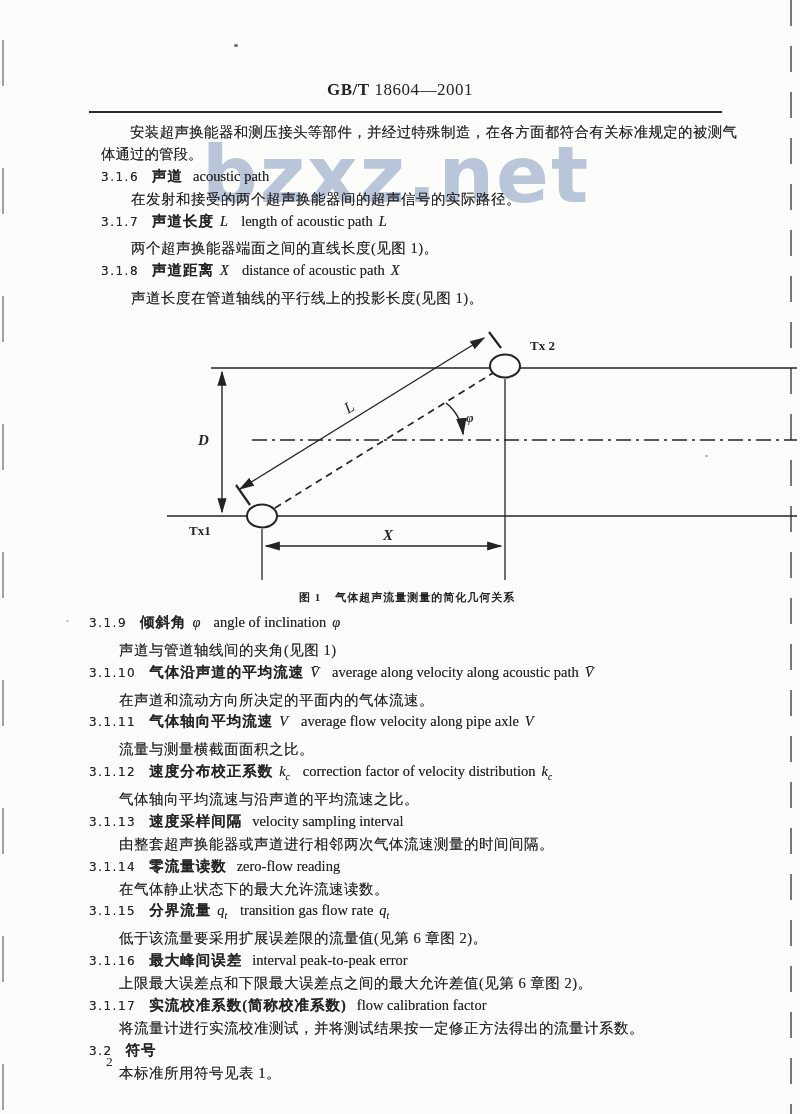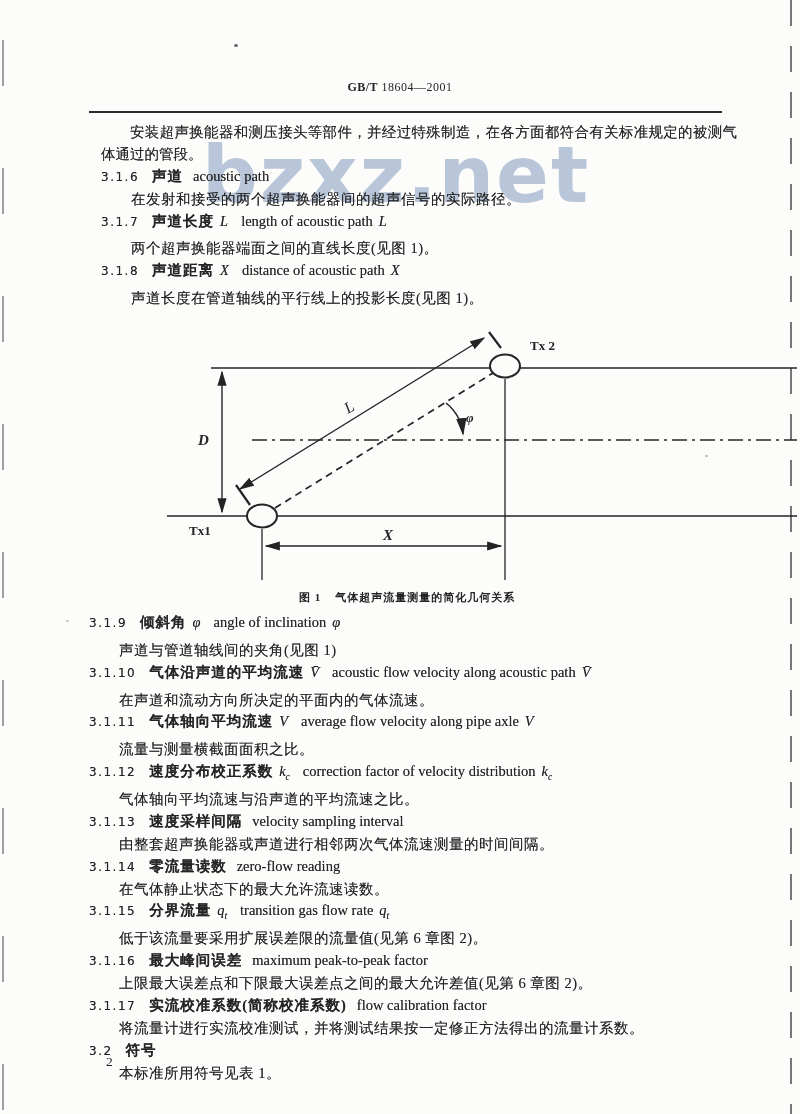--- a/index.html
+++ b/index.html
@@ -24,21 +24,21 @@
   .watermark{
     position:absolute; top:136px; left:165px; z-index:1;
     font-family:"DejaVu Sans",sans-serif; font-weight:700;
     font-size:78px; letter-spacing:2px; line-height:1;
     color:#b2c1d6; opacity:.9; user-select:none;margin-left:37px;
   }
   .content{position:relative; z-index:2;}
   
   .hdr{
     position:absolute; top:80px; left:0; width:800px; text-align:center;
-    font-size:12px; letter-spacing:.5px;
+    font-size:17px; letter-spacing:.5px;
   }
   .hdr b{font-weight:700;}
   .hdr-rule{position:absolute; top:111px; left:89px; width:633px; height:2px; background:#2b2b2b;}
   
   .body-top{position:absolute; top:122px; left:101px; width:636px;}
   .body-bot{position:absolute; top:583px; left:89px; width:636px;}
   .line{line-height:21.9px; font-size:14.5px; text-shadow:0 0 .4px rgba(0,0,0,.5);}
   .intro{text-indent:2em; text-align:justify;}
   .sec-head .no{font-family:"DejaVu Sans","Liberation Sans",sans-serif; font-size:12px; letter-spacing:1.5px; margin-right:13px;}
   .sec-head .term{font-weight:700; letter-spacing:1px;}
@@ -132,21 +132,21 @@
       <div class="caption">
         <span class="cap-no">图 1</span><span>气体超声流量测量的简化几何关系</span>
       </div>
 
       <div class="line sec-head">
         <span class="no">3.1.9</span><span class="term">倾斜角</span><span class="sym"><i>φ</i><sub></sub></span><span class="en">angle of inclination</span><span class="sym"><i>φ</i><sub></sub></span>
       </div>
       <div class="line def">声道与管道轴线间的夹角(见图 1)</div>
 
       <div class="line sec-head">
-        <span class="no">3.1.10</span><span class="term">气体沿声道的平均流速</span><span class="sym"><i>V̄</i><sub></sub></span><span class="en">acoustic flow velocity along acoustic path</span><span class="sym"><i>V̄</i><sub></sub></span>
+        <span class="no">3.1.10</span><span class="term">气体沿声道的平均流速</span><span class="sym"><i>V̄</i><sub></sub></span><span class="en">average along velocity along acoustic path</span><span class="sym"><i>V̄</i><sub></sub></span>
       </div>
       <div class="line def">在声道和流动方向所决定的平面内的气体流速。</div>
 
       <div class="line sec-head">
         <span class="no">3.1.11</span><span class="term">气体轴向平均流速</span><span class="sym"><i>V</i><sub></sub></span><span class="en">average flow velocity along pipe axle</span><span class="sym"><i>V</i><sub></sub></span>
       </div>
       <div class="line def">流量与测量横截面面积之比。</div>
 
       <div class="line sec-head">
         <span class="no">3.1.12</span><span class="term">速度分布校正系数</span><span class="sym"><i>k</i><sub>c</sub></span><span class="en">correction factor of velocity distribution</span><span class="sym"><i>k</i><sub>c</sub></span>
@@ -162,21 +162,21 @@
         <span class="no">3.1.14</span><span class="term">零流量读数</span><span class="en">zero-flow reading</span>
       </div>
       <div class="line def">在气体静止状态下的最大允许流速读数。</div>
 
       <div class="line sec-head">
         <span class="no">3.1.15</span><span class="term">分界流量</span><span class="sym"><i>q</i><sub>t</sub></span><span class="en">transition gas flow rate</span><span class="sym"><i>q</i><sub>t</sub></span>
       </div>
       <div class="line def">低于该流量要采用扩展误差限的流量值(见第 6 章图 2)。</div>
 
       <div class="line sec-head">
-        <span class="no">3.1.16</span><span class="term">最大峰间误差</span><span class="en">maximum peak-to-peak factor</span>
+        <span class="no">3.1.16</span><span class="term">最大峰间误差</span><span class="en">interval peak-to-peak error</span>
       </div>
       <div class="line def">上限最大误差点和下限最大误差点之间的最大允许差值(见第 6 章图 2)。</div>
 
       <div class="line sec-head">
         <span class="no">3.1.17</span><span class="term">实流校准系数(简称校准系数)</span><span class="en">flow calibration factor</span>
       </div>
       <div class="line def">将流量计进行实流校准测试，并将测试结果按一定修正方法得出的流量计系数。</div>
 
       <div class="line sec-head">
         <span class="no">3.2</span><span class="term">符号</span>

